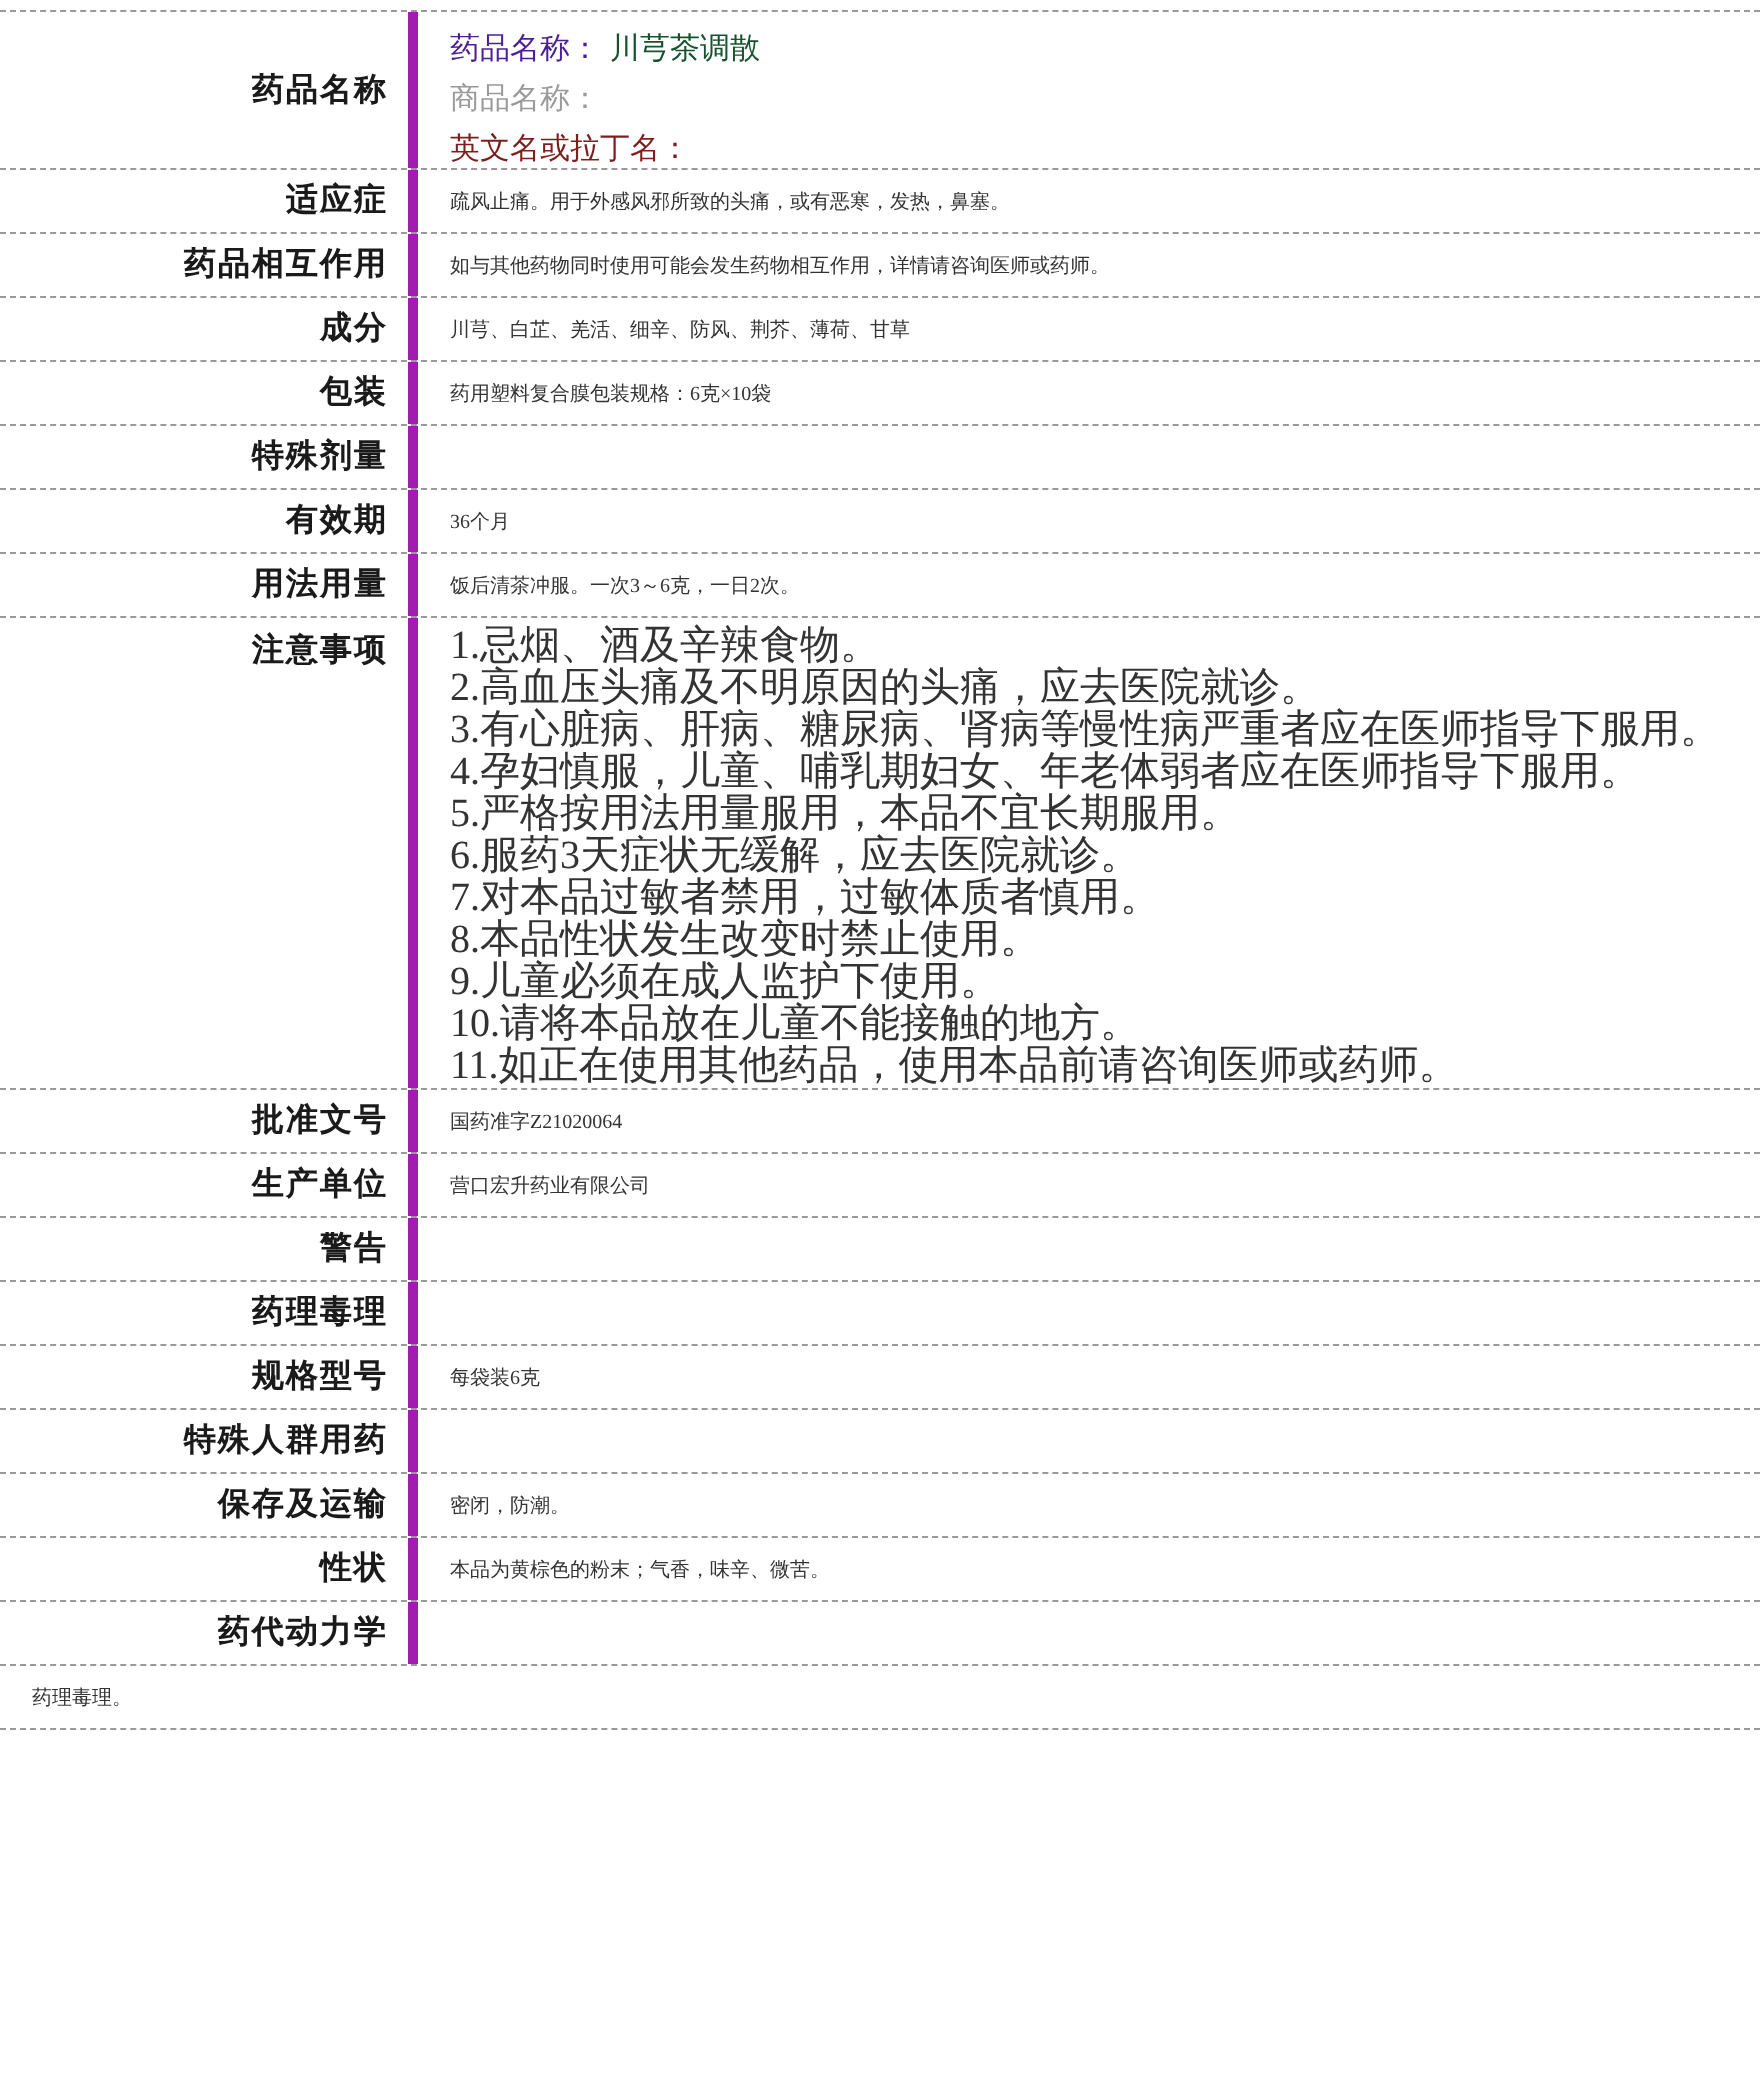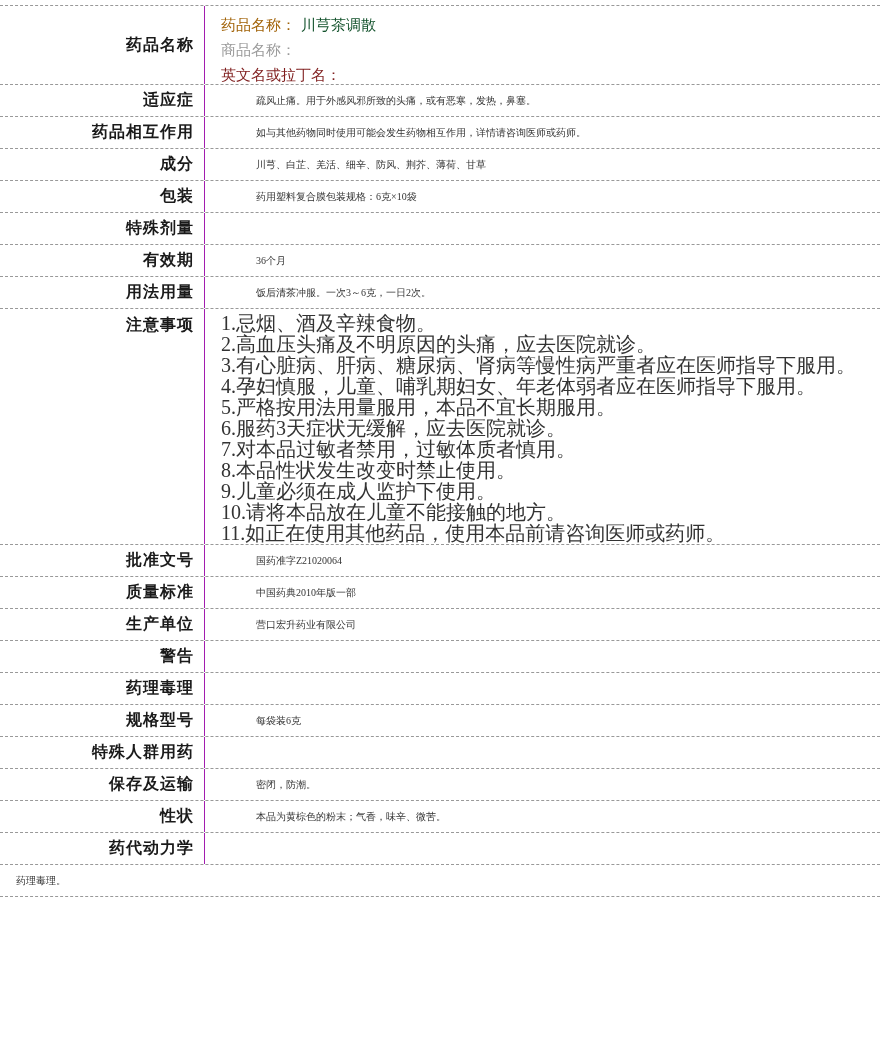--- a/index.html
+++ b/index.html
@@ -21,48 +21,48 @@
   }
   .row {
     display: flex;
     border-bottom: 1px dashed #999999;
     box-sizing: border-box;
   }
   .label-cell {
     width: 194px;
     min-width: 194px;
     padding-right: 10px;
-    border-right: 1px solid #a21caf;
+    border-right: 5px solid #a21caf;
     display: flex;
     align-items: center;
     justify-content: flex-end;
     font-weight: bold;
     font-size: 16px;
     color: #1a1a1a;
     box-sizing: content-box;
     letter-spacing: 1px;
   }
   .value-cell {
     flex: 1;
     padding-left: 16px;
     display: flex;
     align-items: center;
     font-size: 10px;
     color: #333333;
   }
-  .row-std { height: 32px; gap: 35px; }
+  .row-std { height: 32px; }
   .row-name { height: 79px; }
   .row-name .value-cell {
     display: block;
     padding-top: 7px;
     line-height: 25px;
     font-size: 15px;
   }
   .row-name .label-cell { align-items: center; }
-  .prefix-dim   { color: #a16207; }
+  .prefix-dim   { color: #4c1d95; }
   .prefix-dim2  { color: #9a9a9a; }
   .prefix-dim3  { color: #7f1d1d; }
   .name-value   { color: #14532d; margin-left: 5px; }
   .row-notes { height: 236px; }
   .row-notes .label-cell {
     align-items: flex-start;
     padding-top: 6px;
   }
   .row-notes .value-cell {
     display: block;
@@ -136,24 +136,20 @@
       <div class="note-line">10.请将本品放在儿童不能接触的地方。</div>
       <div class="note-line">11.如正在使用其他药品，使用本品前请咨询医师或药师。</div>
     </div>
   </div>
 
   <div class="row row-std">
     <div class="label-cell">批准文号</div>
     <div class="value-cell">国药准字Z21020064</div>
   </div>
 
-  <div class="row row-std">
-    <div class="label-cell">质量标准</div>
-    <div class="value-cell">中国药典2010年版一部</div>
-  </div>
 
   <div class="row row-std">
     <div class="label-cell">生产单位</div>
     <div class="value-cell">营口宏升药业有限公司</div>
   </div>
 
   <div class="row row-std">
     <div class="label-cell">警告</div>
     <div class="value-cell"></div>
   </div>

